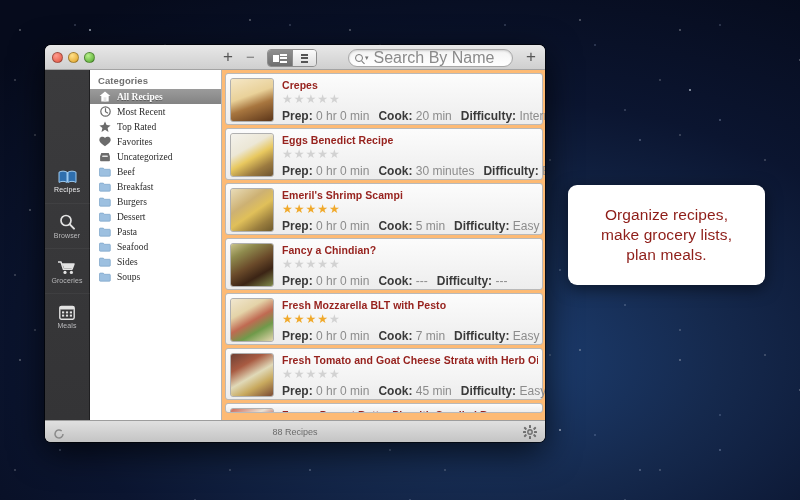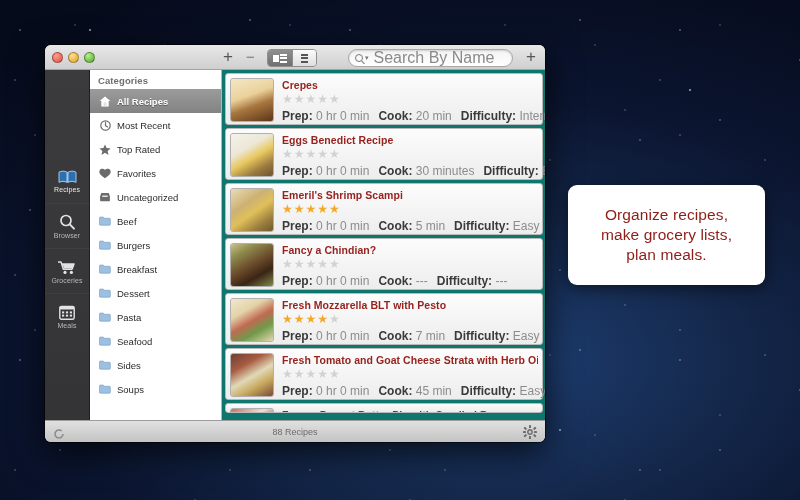--- a/index.html
+++ b/index.html
@@ -165,36 +165,36 @@
     border-right: 1px solid #b4b4b4;
     overflow: hidden;
     padding-top: 4px;
   }
   .cat-title {
     font-size: 9.5px; color: #6f6f6f; font-weight: 700;
     padding: 1px 0 3px 8px; letter-spacing: .1px;
   }
   .cat-item {
     display: flex; align-items: center; gap: 6px;
-    height: 24px; padding-left: 9px;
-    font-size: 9.5px; color: #2a2a2a; cursor: default;
+    height: 15px; padding-left: 9px;
+    font-size: 9.5px; color: #2a2a2a; cursor: default; font-family: Liberation Serif, serif;
   }
   .cat-item.selected {
     background: linear-gradient(#9b9b9b, #838383);
     color: #fff;
     text-shadow: 0 1px 0 rgba(0,0,0,.35);
     font-weight: 700;
   }
   .cat-icon { width: 12px; height: 11px; display: flex; align-items: center; justify-content: center; flex: none; }
   .cat-icon svg { display: block; }
 
   
   .listpane {
     flex: 1 1 auto; min-width: 0;
-    background: #0f766e;
+    background: #fdba74;
     overflow: hidden;
     position: relative;
     padding: 3px 2px 0 3px;
   }
   .recipe-row {
     display: flex; gap: 8px;
     background: linear-gradient(#fcfcfc, #ededed);
     border: 1px solid #b9b9b9;
     border-radius: 3px;
     margin-bottom: 3px;
@@ -430,29 +430,29 @@
                 </svg>
               </span>
               <span>Beef</span>
             </div>
             <div class="cat-item">
               <span class="cat-icon">
                 <svg width="12" height="10" viewBox="0 0 12 10">
                   <path d="M.5 1.9a.8.8 0 0 1 .8-.8h3l1.1 1.2h5.1a.8.8 0 0 1 .8.8v5.3a.8.8 0 0 1-.8.8H1.3a.8.8 0 0 1-.8-.8z" fill="#9dc0e0" stroke="#7ba3c8" stroke-width=".7"></path>
                 </svg>
               </span>
+              <span>Breakfast</span>
+            </div>
+            <div class="cat-item">
+              <span class="cat-icon">
+                <svg width="12" height="10" viewBox="0 0 12 10">
+                  <path d="M.5 1.9a.8.8 0 0 1 .8-.8h3l1.1 1.2h5.1a.8.8 0 0 1 .8.8v5.3a.8.8 0 0 1-.8.8H1.3a.8.8 0 0 1-.8-.8z" fill="#9dc0e0" stroke="#7ba3c8" stroke-width=".7"></path>
+                </svg>
+              </span>
               <span>Burgers</span>
-            </div>
-            <div class="cat-item">
-              <span class="cat-icon">
-                <svg width="12" height="10" viewBox="0 0 12 10">
-                  <path d="M.5 1.9a.8.8 0 0 1 .8-.8h3l1.1 1.2h5.1a.8.8 0 0 1 .8.8v5.3a.8.8 0 0 1-.8.8H1.3a.8.8 0 0 1-.8-.8z" fill="#9dc0e0" stroke="#7ba3c8" stroke-width=".7"></path>
-                </svg>
-              </span>
-              <span>Breakfast</span>
             </div>
             <div class="cat-item">
               <span class="cat-icon">
                 <svg width="12" height="10" viewBox="0 0 12 10">
                   <path d="M.5 1.9a.8.8 0 0 1 .8-.8h3l1.1 1.2h5.1a.8.8 0 0 1 .8.8v5.3a.8.8 0 0 1-.8.8H1.3a.8.8 0 0 1-.8-.8z" fill="#9dc0e0" stroke="#7ba3c8" stroke-width=".7"></path>
                 </svg>
               </span>
               <span>Dessert</span>
             </div>
             <div class="cat-item">

